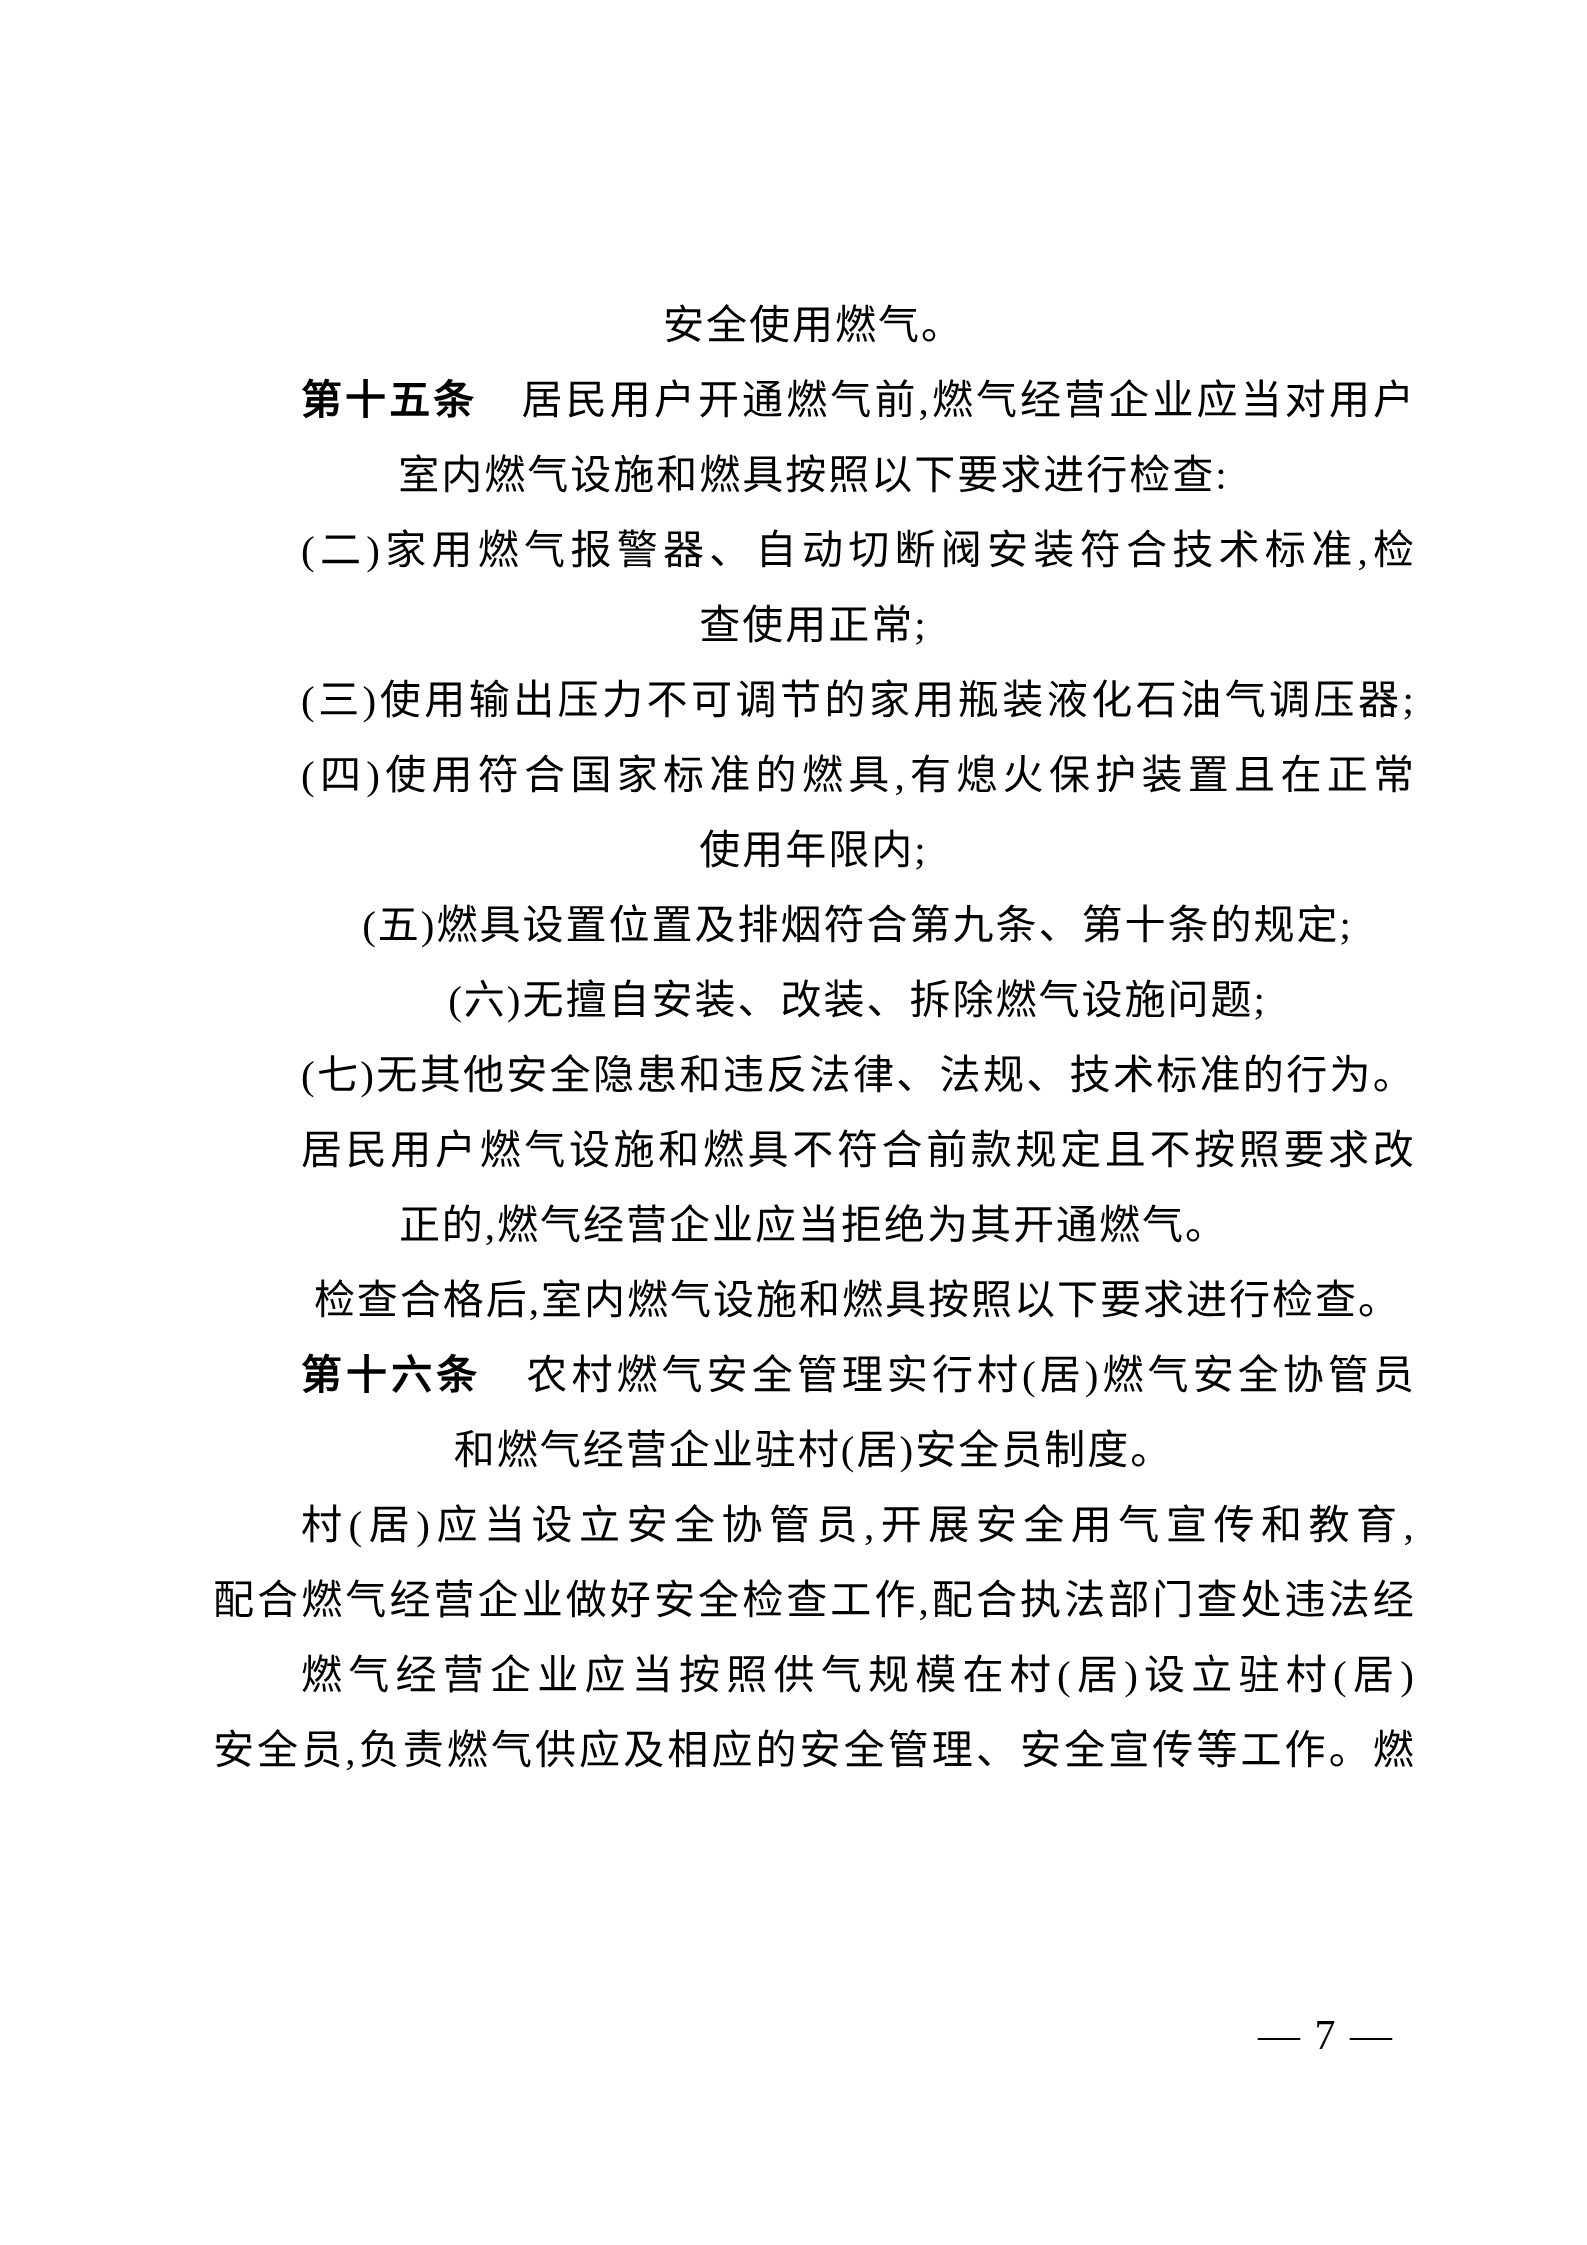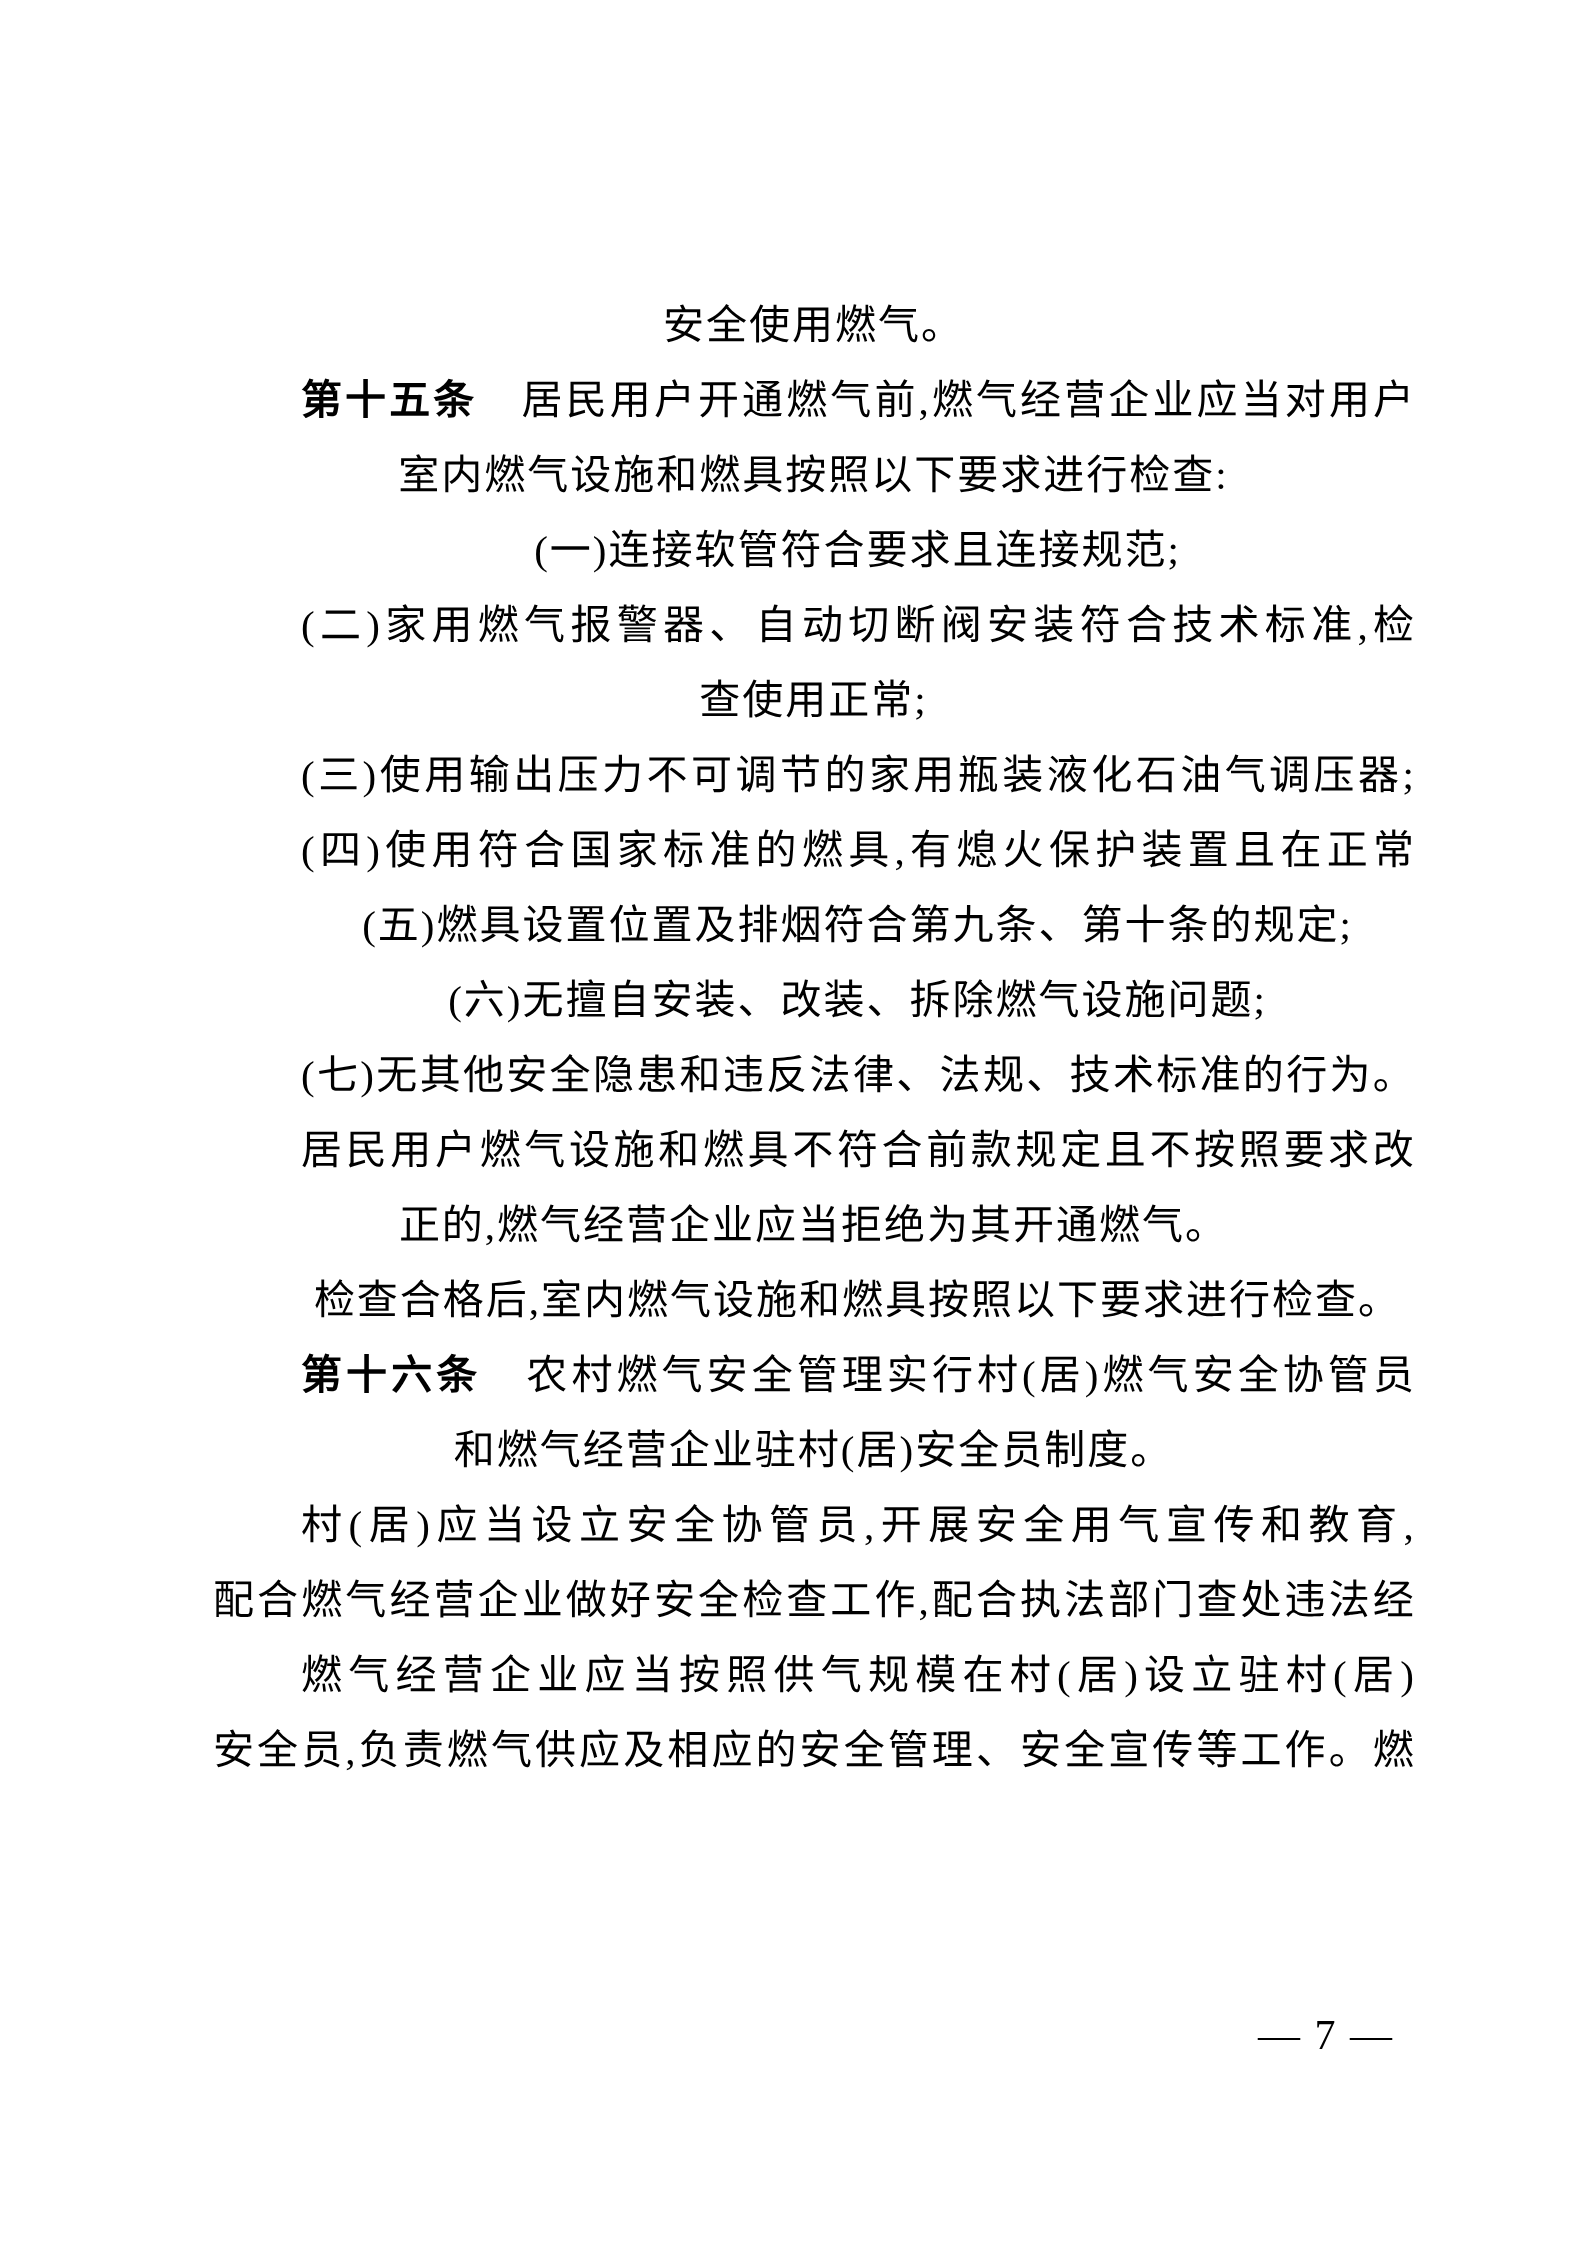--- a/index.html
+++ b/index.html
@@ -88,21 +88,20 @@
         <span class="ch">营</span>
         <span class="ch">企</span>
         <span class="ch">业</span>
         <span class="ch">应</span>
         <span class="ch">当</span>
         <span class="ch">对</span>
         <span class="ch">用</span>
         <span class="ch">户</span>
       </div>
       <div class="line"><span>室内燃气设施和燃具按照以下要求进行检查:</span></div>
-      <div class="line indent"><span>(一)连接软管符合要求且连接规范;</span></div>
       <div class="line indent justify">
         <span class="ch">(</span>
         <span class="ch">二</span>
         <span class="ch">)</span>
         <span class="ch">家</span>
         <span class="ch">用</span>
         <span class="ch">燃</span>
         <span class="ch">气</span>
         <span class="ch">报</span>
         <span class="ch">警</span>
@@ -175,20 +174,21 @@
         <span class="ch">火</span>
         <span class="ch">保</span>
         <span class="ch">护</span>
         <span class="ch">装</span>
         <span class="ch">置</span>
         <span class="ch">且</span>
         <span class="ch">在</span>
         <span class="ch">正</span>
         <span class="ch">常</span>
       </div>
+      <div class="line"><span>使用年限内;</span></div>
       <div class="line indent"><span>(五)燃具设置位置及排烟符合第九条、第十条的规定;</span></div>
       <div class="line indent"><span>(六)无擅自安装、改装、拆除燃气设施问题;</span></div>
       <div class="line indent justify">
         <span class="ch">(</span>
         <span class="ch">七</span>
         <span class="ch">)</span>
         <span class="ch">无</span>
         <span class="ch">其</span>
         <span class="ch">他</span>
         <span class="ch">安</span>

